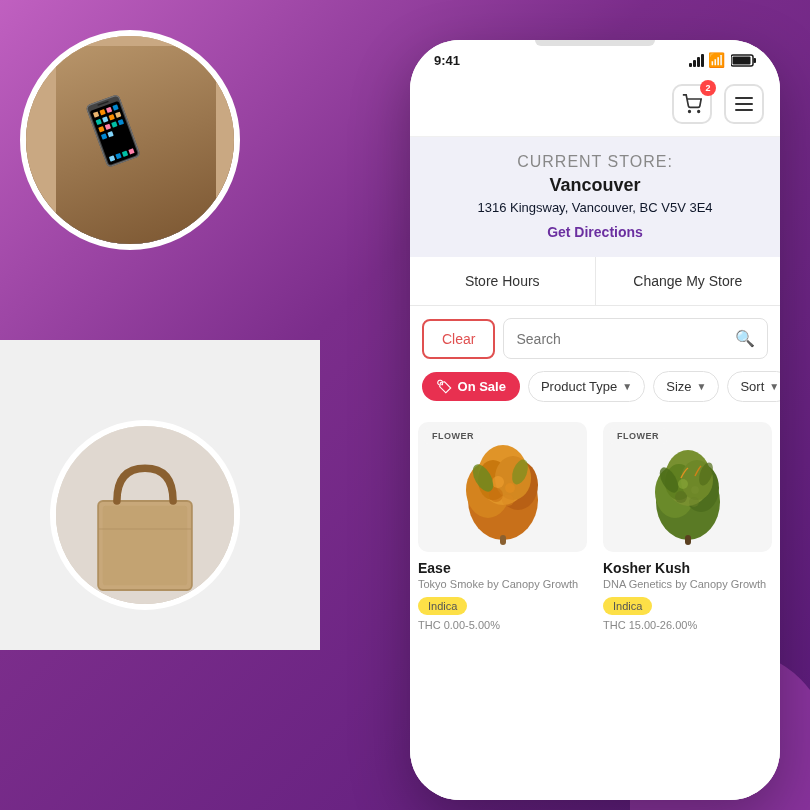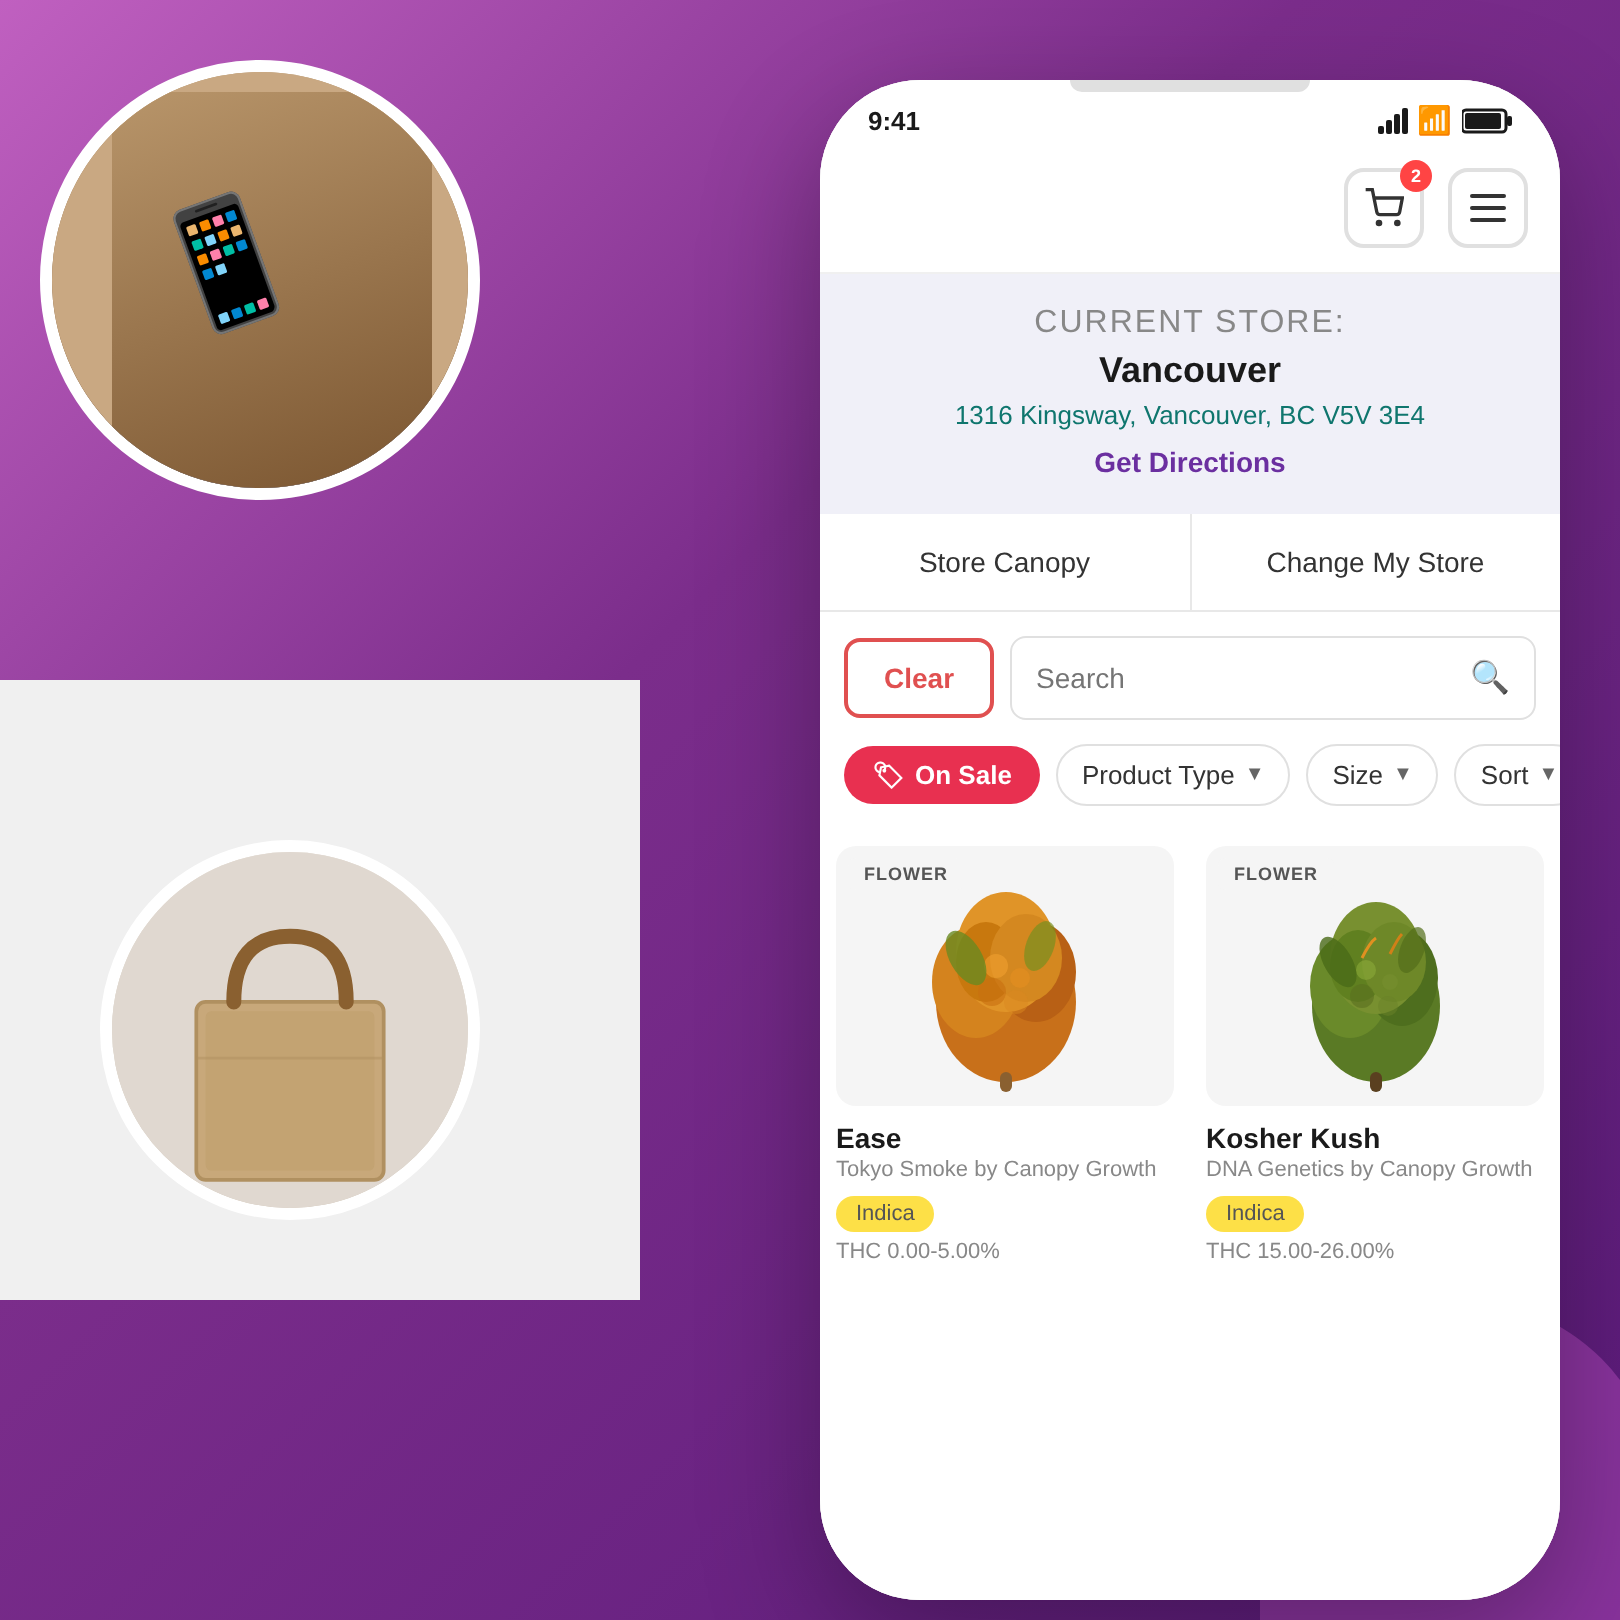--- a/index.html
+++ b/index.html
@@ -236,21 +236,21 @@
 
     .store-name {
       font-size: 18px;
       font-weight: 700;
       color: #1a1a1a;
       margin-bottom: 4px;
     }
 
     .store-address {
       font-size: 13px;
-      color: #0f766e;
+      color: #0f172a;
       margin-bottom: 8px;
     }
 
     .get-directions {
       font-size: 14px;
       color: #6b2fa0;
       font-weight: 600;
       text-decoration: none;
       cursor: pointer;
     }
@@ -285,21 +285,21 @@
       padding: 12px 12px 8px;
       gap: 8px;
     }
 
     .clear-btn {
       padding: 10px 18px;
       border: 2px solid #e05050;
       border-radius: 8px;
       color: #e05050;
       font-size: 14px;
-      font-weight: 700;
+      font-weight: 400;
       cursor: pointer;
       background: white;
       white-space: nowrap;
     }
 
     .search-input-wrap {
       flex: 1;
       position: relative;
       display: flex;
       align-items: center;
@@ -537,21 +537,21 @@
     </div>
 
     <div class="store-info">
       <div class="store-label">CURRENT STORE:</div>
       <div class="store-name">Vancouver</div>
       <div class="store-address">1316 Kingsway, Vancouver, BC V5V 3E4</div>
       <a class="get-directions">Get Directions</a>
     </div>
 
     <div class="action-buttons">
-      <button class="action-btn">Store Canopy</button>
+      <button class="action-btn">Store Hours</button>
       <button class="action-btn">Change My Store</button>
     </div>
 
     <div class="search-bar">
       <button class="clear-btn">Clear</button>
       <div class="search-input-wrap">
         <input class="search-input" type="text" placeholder="Search" style="">
         <span class="search-icon-el">🔍</span>
       </div>
     </div>

